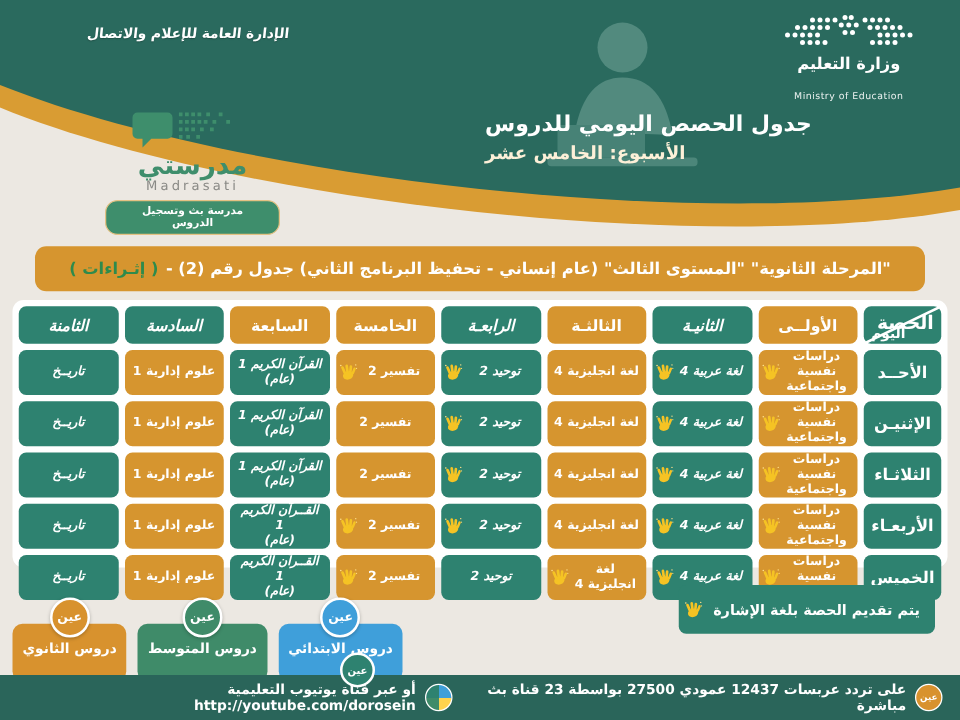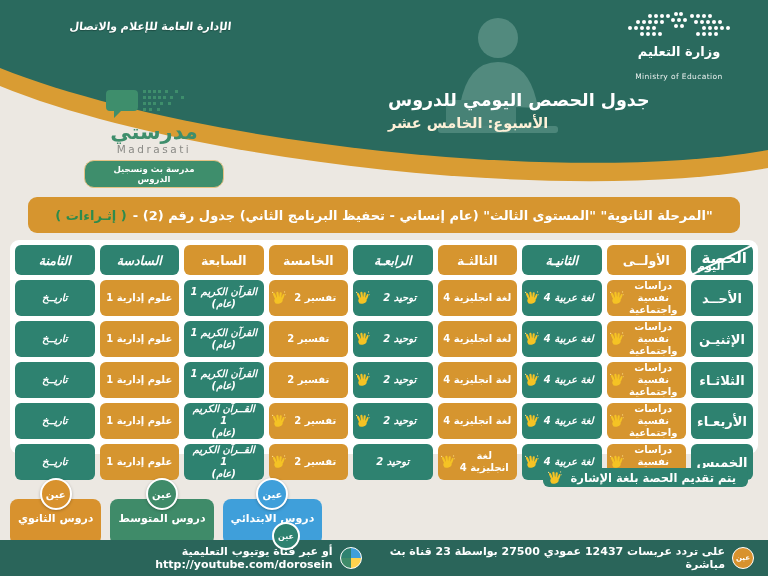--- a/index.html
+++ b/index.html
@@ -42,21 +42,21 @@
   .head{font-size:12.5px;font-weight:700;}
   .day{background:#2e8270;font-size:13px;font-weight:700;}
   .lesson{font-size:10px;font-weight:700;line-height:1.2;white-space:pre-line;padding:0 5px;}
   .lesson.has-hand{padding-left:19px;}
   .hand{position:absolute;left:2px;top:50%;transform:translateY(-50%);line-height:0;}
   .corner{background:#2e8270;}
   .corner svg{position:absolute;inset:0;width:100%;height:100%;}
   .corner .ct{position:absolute;top:4px;right:6px;font-size:15px;font-weight:700;}
   .corner .cb{position:absolute;bottom:2px;left:6px;font-size:11px;font-weight:700;}
   
-  .note{position:absolute;right:20px;top:468px;height:19px;background:#2e8270;border-radius:6px;
+  .note{position:absolute;right:20px;top:468px;height:39px;background:#2e8270;border-radius:6px;
     color:#fff;font-size:11.5px;font-weight:700;display:flex;align-items:center;
     padding:0 12px 0 28px;}
   .note .hand{left:4px;}
   
   .channels{position:absolute;left:10px;top:478px;display:flex;gap:9px;direction:rtl;}
   .ain-badge{display:flex;flex-direction:column;align-items:center;}
   .ain-circle{width:28px;height:28px;border-radius:50%;border:2px solid #fff;background:var(--c);
     color:#fff;font-size:10px;font-weight:700;display:flex;align-items:center;justify-content:center;
     z-index:2;box-shadow:0 1px 3px rgba(0,0,0,.25);}
   .ain-label{margin-top:-11px;background:var(--c);color:#fff;font-size:11px;font-weight:700;

